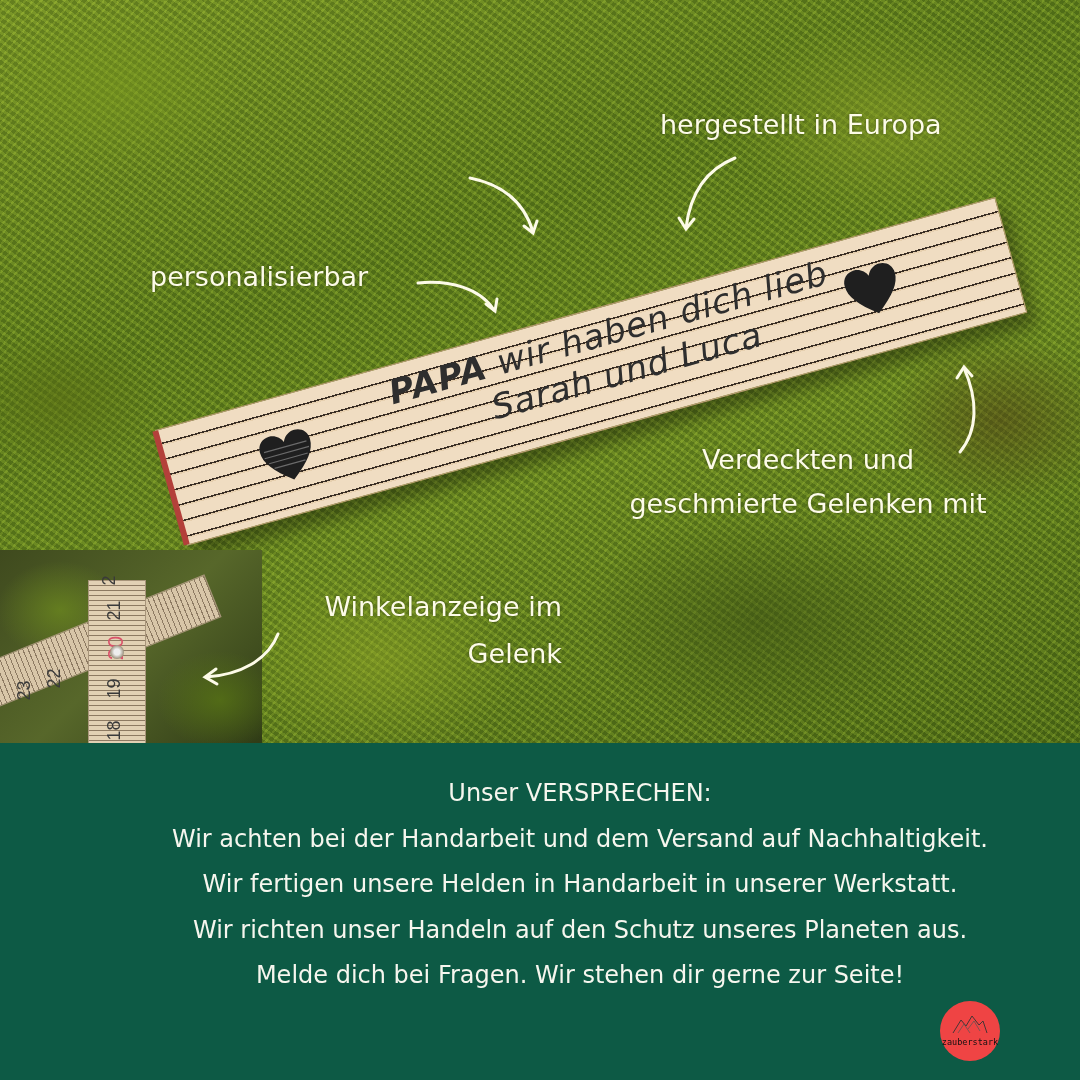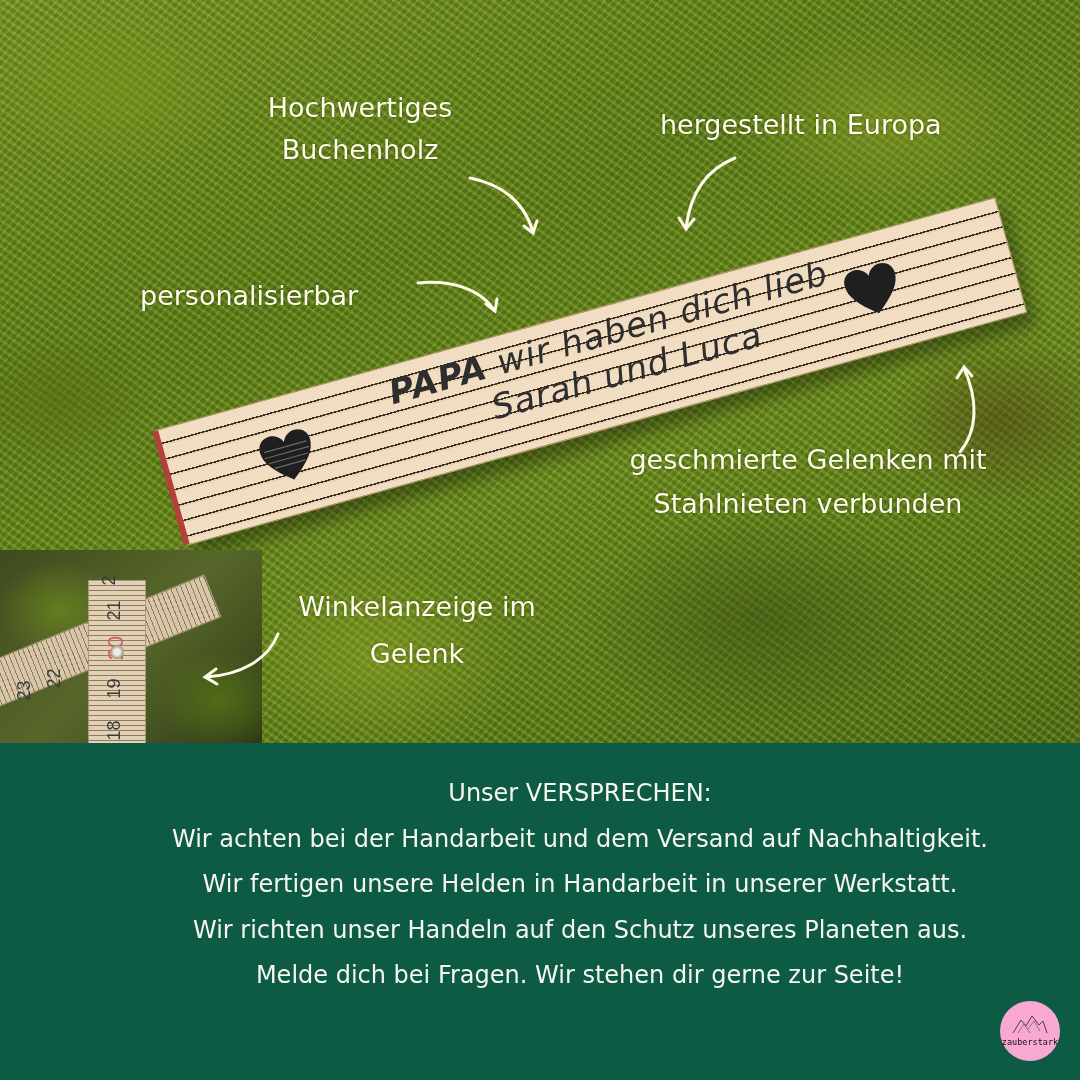--- a/index.html
+++ b/index.html
@@ -57,32 +57,32 @@
     position: absolute; left: 88px; top: 30px; width: 56px; height: 180px;
     background: repeating-linear-gradient(180deg, #e2d1b4 0 4px, #8d7a62 4px 5px); border: 1px solid #a8957a;
   }
   .inset .num { position: absolute; font-size: 18px; color: #3a3a3a; transform: rotate(-90deg); }
   .inset .rivet { position: absolute; left: 110px; top: 95px; width: 14px; height: 14px; border-radius: 50%; background: radial-gradient(circle, #eee 30%, #9a8f7a 70%); }
 
   
   .anno { position: absolute; color: #fdfbe8; font-family: "DejaVu Sans", sans-serif; font-size: 27px; line-height: 1.55; text-align: center; text-shadow: 0 0 3px rgba(0,0,0,0.35); white-space: nowrap; }
   .a-holz { left: 245px; top: 87px; width: 230px; }
   .a-europa { left: 660px; top: 104px; text-align: right; }
-  .a-perso { left: 140px; top: 256px; margin-top: 19px; }
+  .a-perso { left: 150px; top: 256px; }
   .a-gelenk { left: 618px; top: 438px; width: 380px; line-height: 1.62; }
-  .a-winkel { left: 272px; top: 583px; width: 290px; line-height: 1.75; }
+  .a-winkel { left: 272px; top: 583px; width: 290px; line-height: 1.75; text-align: right; }
 
   .arrows { position: absolute; left: 0; top: 0; width: 1080px; height: 743px; pointer-events: none; }
 
   
   .promise { position: absolute; left: 0; top: 743px; width: 1080px; height: 337px; background: #0d5a45; }
   .promise-lines { position: absolute; left: 0; top: 28px; width: 1080px; text-align: center; color: #f6f6ee; font-family: "DejaVu Sans", sans-serif; font-size: 24px; padding-left: 40px; }
   .promise-lines div { height: 45.5px; line-height: 45.5px; white-space: nowrap; }
 
-  .logo { position: absolute; left: 1000px; top: 1001px; width: 60px; height: 60px; border-radius: 50%; background: #f9a8d4; }
+  .logo { position: absolute; left: 940px; top: 1001px; width: 60px; height: 60px; border-radius: 50%; background: #ef4444; }
   .logo svg { position: absolute; left: 12px; top: 13px; }
   .logo-text { position: absolute; left: 0; top: 36px; width: 60px; text-align: center; font-size: 8.5px; font-family: "DejaVu Sans Mono", monospace; color: #111; }
 </style>
 </head>
 <body>
 
 <div class="canvas">
 
   <div class="photo">
 
@@ -119,29 +119,25 @@
         <path d="M679 218 L686 229 L694 219"></path>
         <path d="M418 283 C450 280 480 288 494 310"></path>
         <path d="M486 304 L495 311 L497 299"></path>
         <path d="M960 452 C978 430 978 400 964 368"></path>
         <path d="M957 378 L964 367 L972 376"></path>
         <path d="M278 634 C268 660 240 675 206 677"></path>
         <path d="M216 669 L205 677 L217 684"></path>
       </g>
     </svg>
 
-    <div class="anno a-holz">
-      <div>Hochwertiges</div>
-      <div>Buchenholz</div>
-    </div>
     <div class="anno a-europa">hergestellt in Europa</div>
     <div class="anno a-perso">personalisierbar</div>
     <div class="anno a-gelenk">
+      <div>Verdeckten und</div>
       <div>geschmierte Gelenken mit</div>
-      <div>Stahlnieten verbunden</div>
     </div>
     <div class="anno a-winkel">
       <div>Winkelanzeige im</div>
       <div>Gelenk</div>
     </div>
   </div>
 
   <div class="promise">
     <div class="promise-lines">
       <div>Unser VERSPRECHEN:</div>

